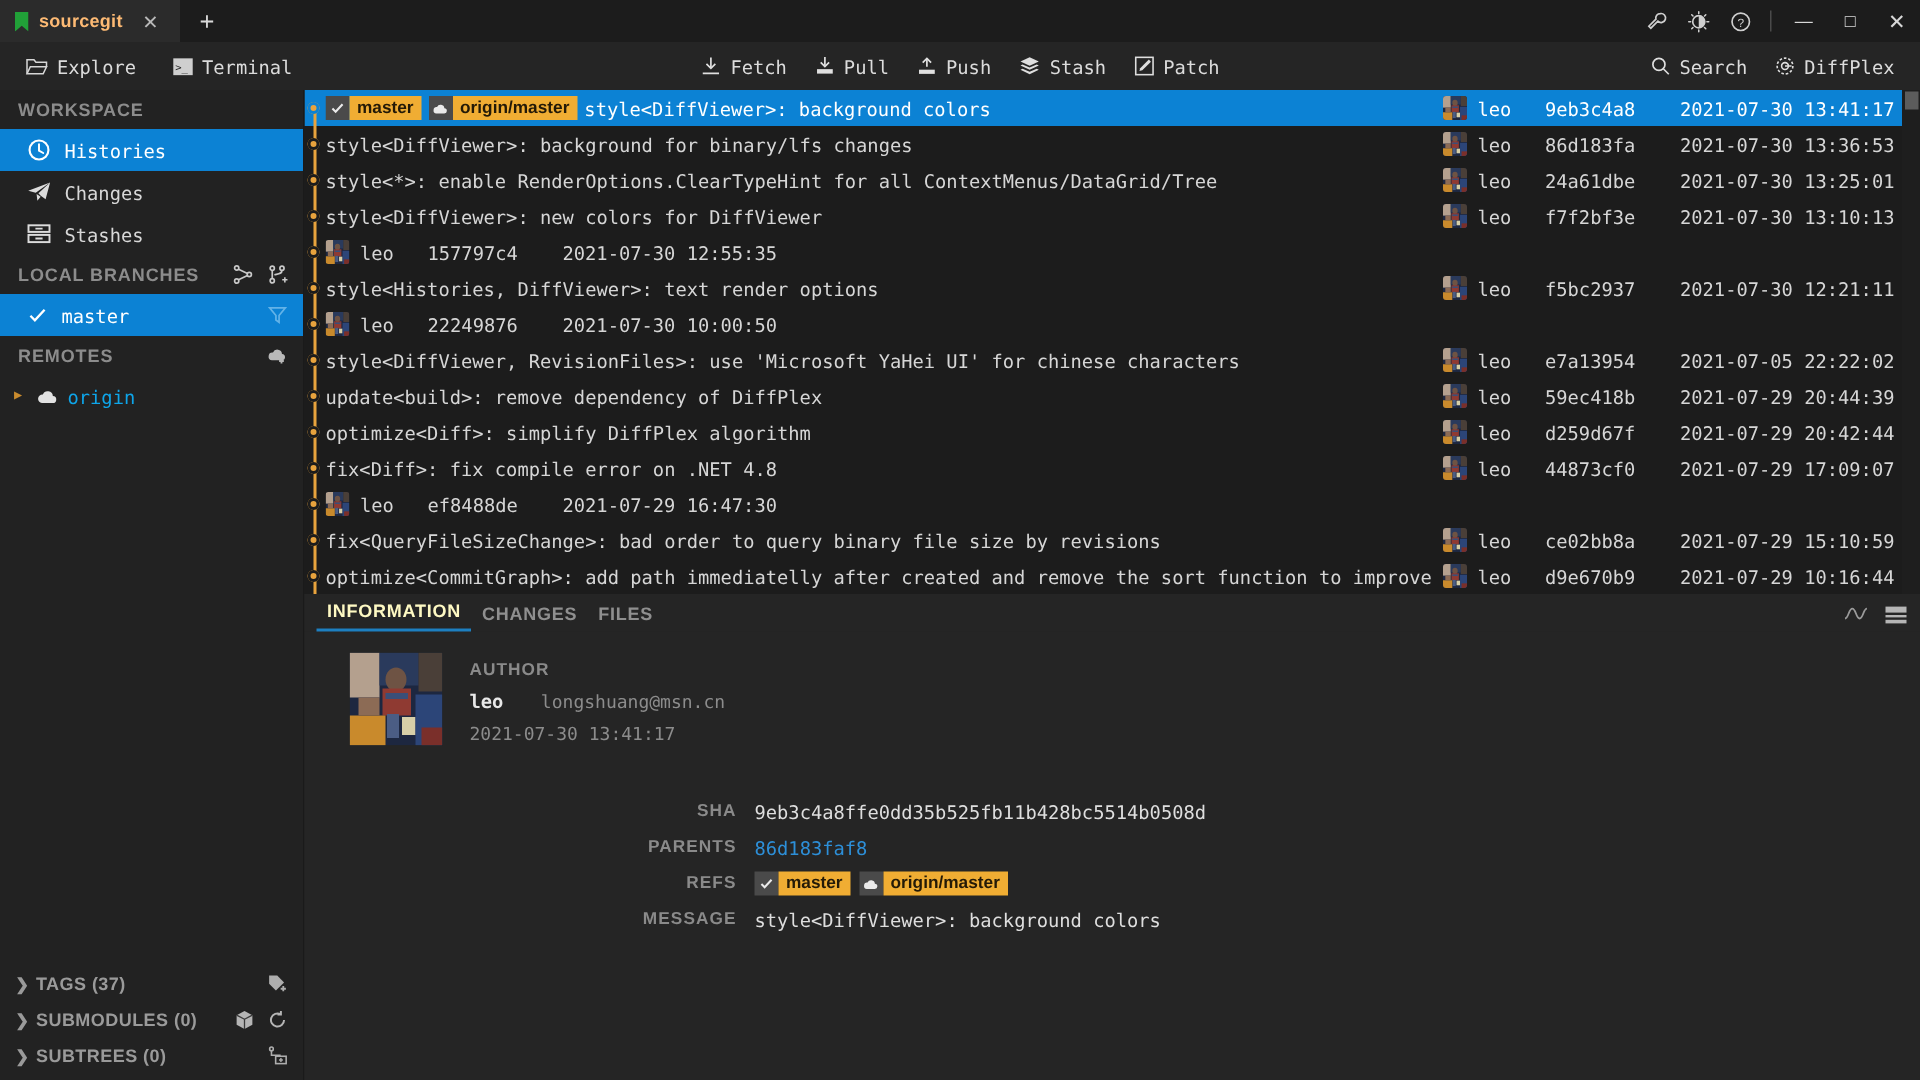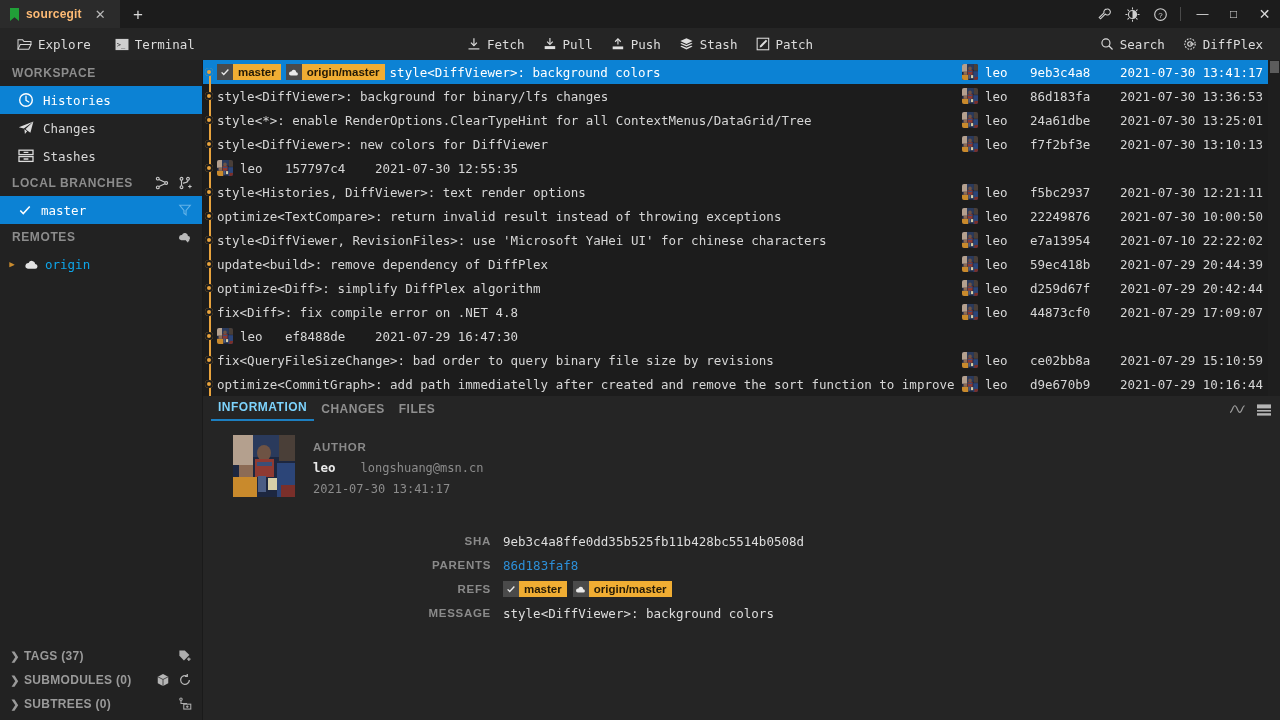--- a/index.html
+++ b/index.html
@@ -114,21 +114,21 @@
   .time-col { width: 160px; flex: 0 0 160px; }
   .list-scroll { position: absolute; right: 0; top: 0; width: 12px; height: 336px; background:#1e1e1e; }
   .list-thumb { position: absolute; right: 1px; top: 1px; width: 9px; height: 12px; background: #5c5c5c; }
 
   
   .detail { flex: 1 1 auto; display: flex; flex-direction: column; background: #252525; min-height: 0; }
   .detail-tabs { height: 25px; flex: 0 0 25px; display: flex; align-items: flex-end;
                  padding: 0 8px 0 8px; background: #252525; position: relative; }
   .dtab { font-size: 12px; font-weight: bold; letter-spacing: .5px; color: #8f8f8f;
           padding: 0 7px 5px 7px; height: 25px; display:flex; align-items:flex-end; }
-  .dtab.active { color: #7dd3fc; border-bottom: 2px solid #1d7fc0; }
+  .dtab.active { color: #fef9c3; border-bottom: 2px solid #1d7fc0; }
   .detail-tools { margin-left:auto; display:flex; align-items:center; gap: 10px; padding-bottom: 4px; }
   .detail-body { flex: 1 1 auto; overflow: hidden; padding: 14px 0 0 0; background:#252525; }
 
   .author-block { display: flex; gap: 18px; padding: 0 0 0 30px; }
   .avatar-lg { width: 62px; height: 62px; flex: 0 0 62px; overflow: hidden; }
   .author-meta { display:flex; flex-direction: column; gap: 7px; padding-top: 6px; }
   .field-label { color: #8a8a8a; font-size: 11.5px; font-weight: bold; letter-spacing: .7px; }
   .author-line { display:flex; align-items: baseline; gap: 9px; }
   .author-name { color: #e8e8e8; font-size: 12.5px; font-family: "DejaVu Sans Mono", monospace; font-weight: bold; }
   .author-mail { color: #8c8c8c; font-size: 12px; font-family: "DejaVu Sans Mono", monospace; margin-left: 16px; }
@@ -631,23 +631,20 @@
                 <span>leo</span>
               </div>
               <div class="sha-col">f5bc2937</div>
               <div class="time-col">2021-07-30 12:21:11</div>
             </div>
             <div class="crow">
               <div class="graph-col">
                 <div class="graph-line"></div>
                 <div class="graph-dot"></div>
               </div>
-              <div class="subj">
-                <span class="subj-text">optimize&lt;TextCompare&gt;: return invalid result instead of throwing exceptions</span>
-              </div>
               <div class="author-col">
                 <span class="avatar-s"><svg width="16" height="16" viewBox="0 0 62 62">
                     <rect width="62" height="62" fill="#1d2740"></rect>
                     <rect x="0" y="0" width="20" height="30" fill="#b4a08e"></rect>
                     <rect x="20" y="0" width="26" height="22" fill="#2a3a5c"></rect>
                     <rect x="46" y="0" width="16" height="26" fill="#4a3f38"></rect>
                     <ellipse cx="31" cy="18" rx="7" ry="8" fill="#6e5344"></ellipse>
                     <rect x="22" y="24" width="19" height="18" fill="#8f3a32"></rect>
                     <rect x="24" y="27" width="15" height="4" fill="#3b4f78"></rect>
                     <rect x="25" y="41" width="8" height="16" fill="#4b5d84"></rect>
@@ -682,21 +679,21 @@
                     <rect x="25" y="41" width="8" height="16" fill="#4b5d84"></rect>
                     <rect x="35" y="43" width="9" height="12" fill="#d7cfa8"></rect>
                     <rect x="0" y="42" width="24" height="20" fill="#c98a2c"></rect>
                     <rect x="44" y="28" width="18" height="34" fill="#2c4578"></rect>
                     <rect x="6" y="30" width="14" height="12" fill="#8c6b55"></rect>
                     <rect x="48" y="50" width="14" height="12" fill="#7a2f2a"></rect>
                   </svg></span>
                 <span>leo</span>
               </div>
               <div class="sha-col">e7a13954</div>
-              <div class="time-col">2021-07-10 22:22:02</div>
+              <div class="time-col">2021-07-05 22:22:02</div>
             </div>
             <div class="crow">
               <div class="graph-col">
                 <div class="graph-line"></div>
                 <div class="graph-dot"></div>
               </div>
               <div class="subj">
                 <span class="subj-text">update&lt;build&gt;: remove dependency of DiffPlex</span>
               </div>
               <div class="author-col">

